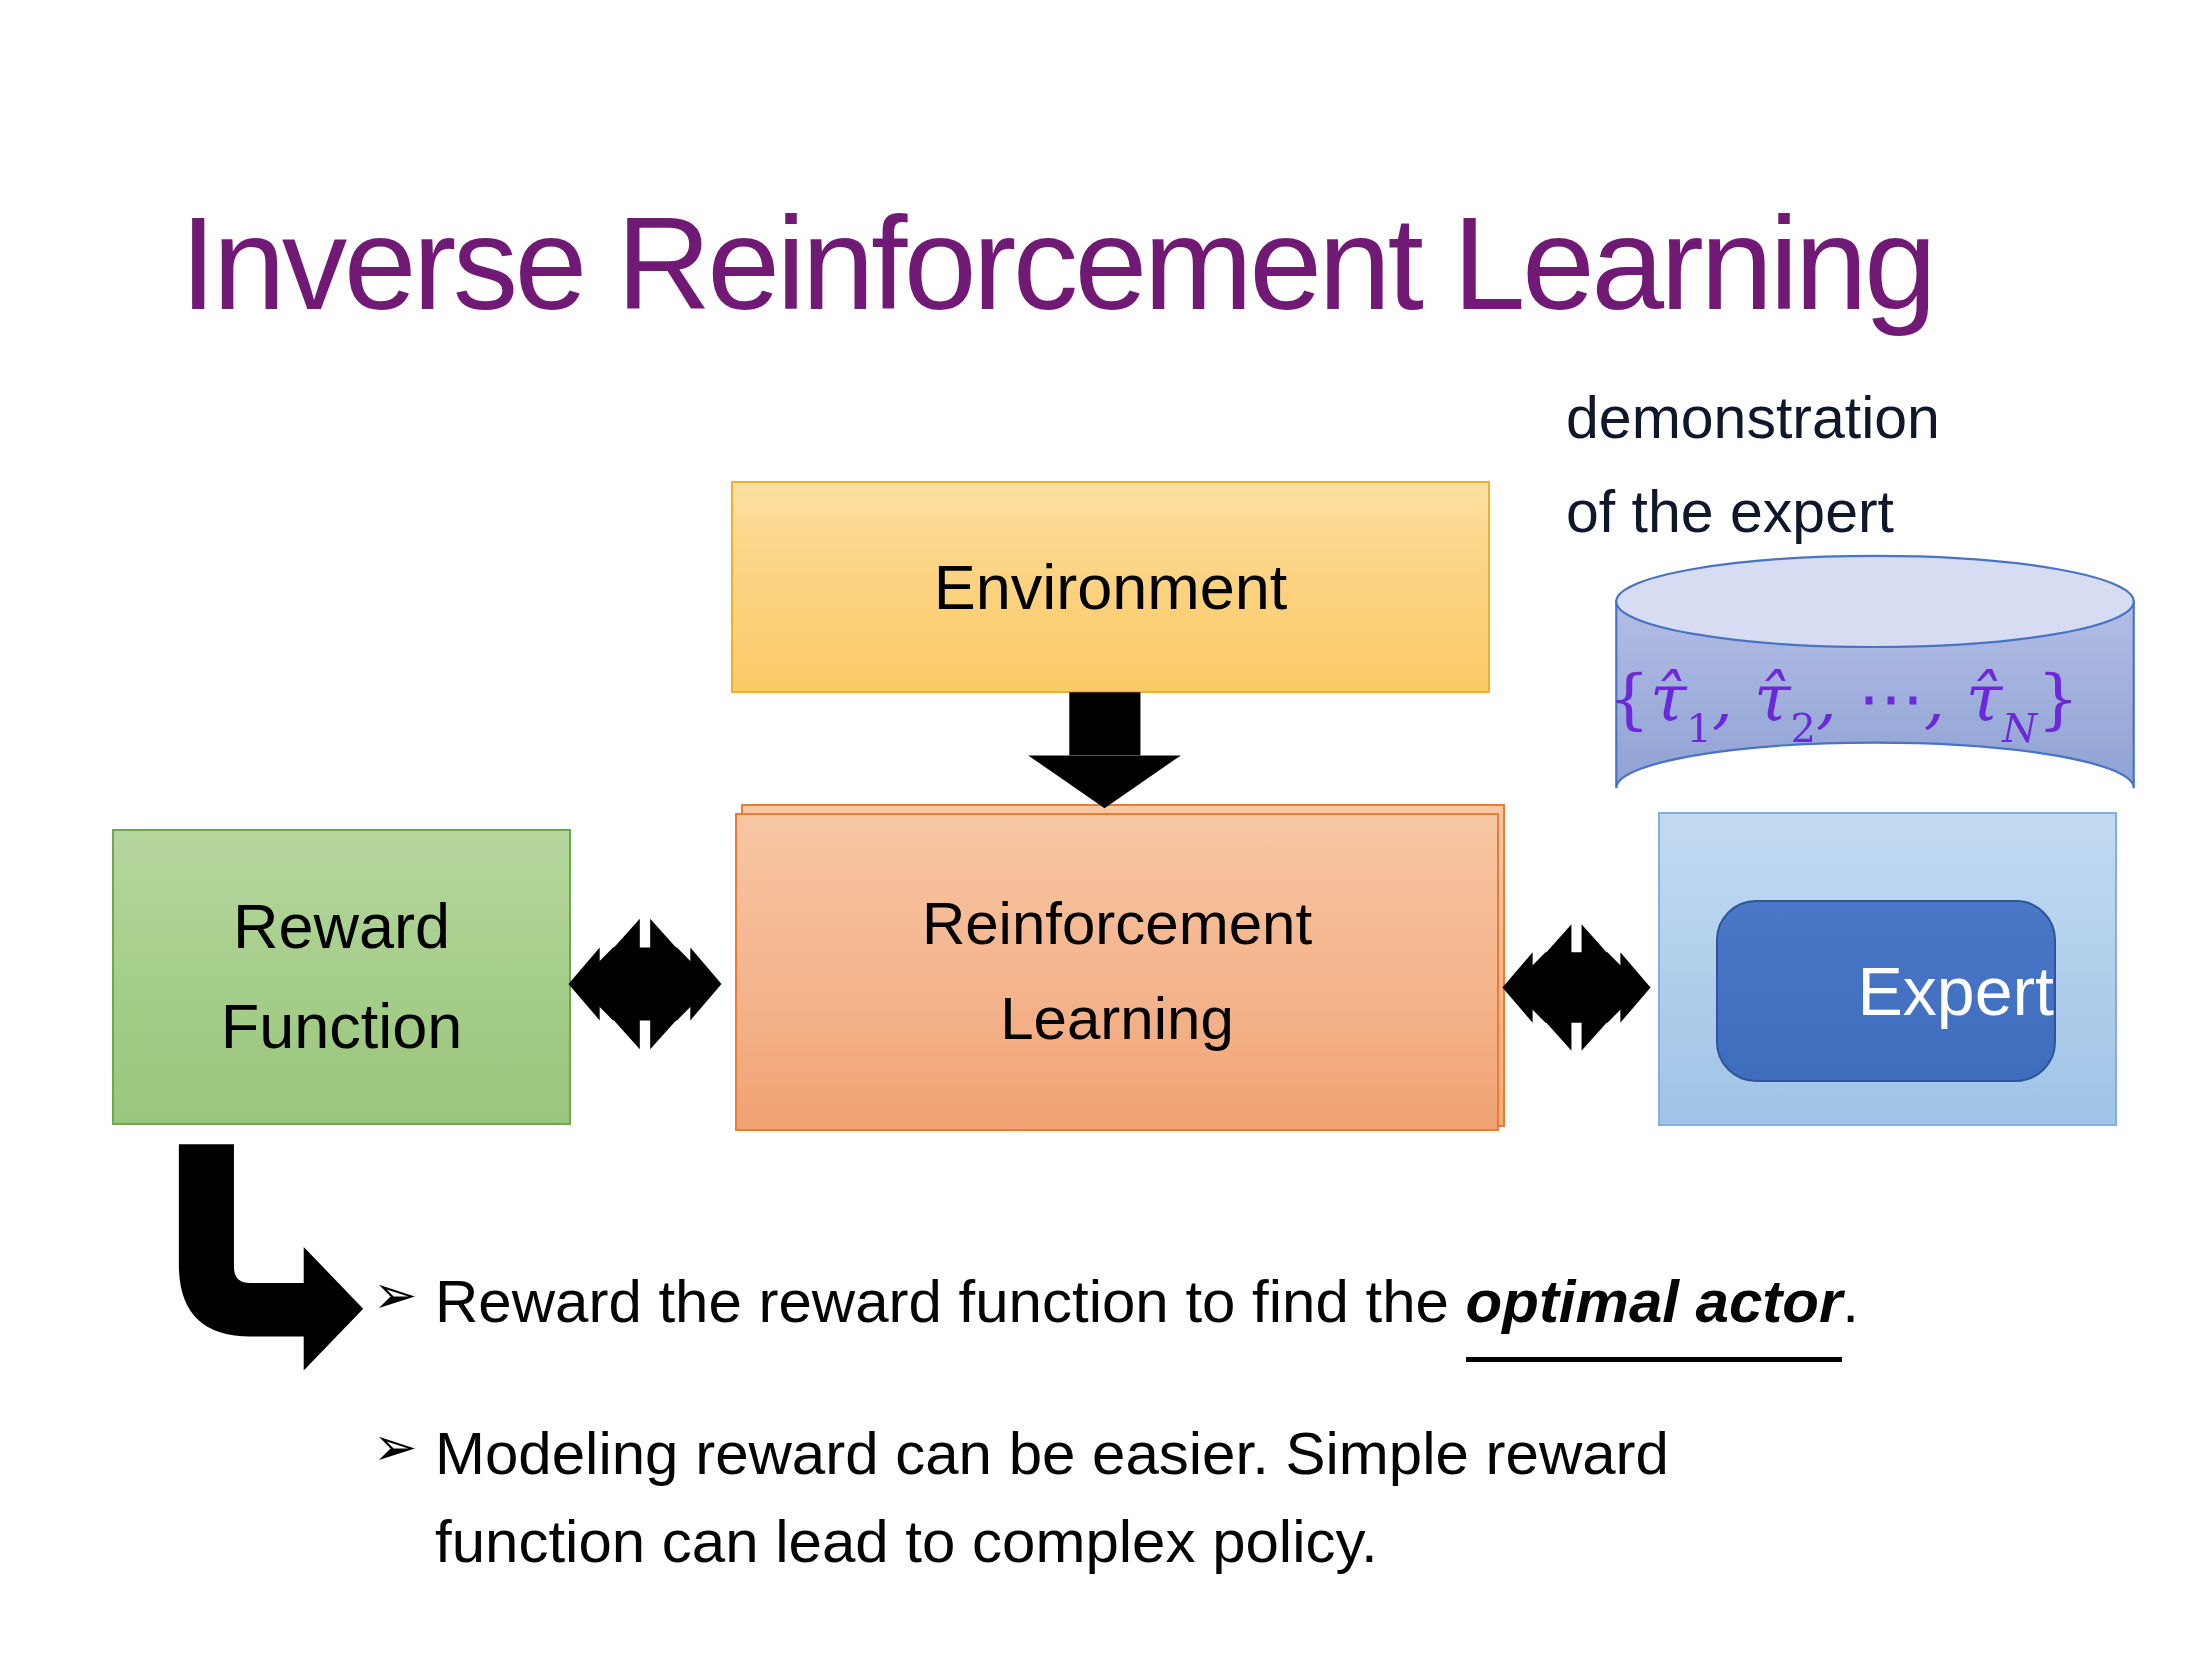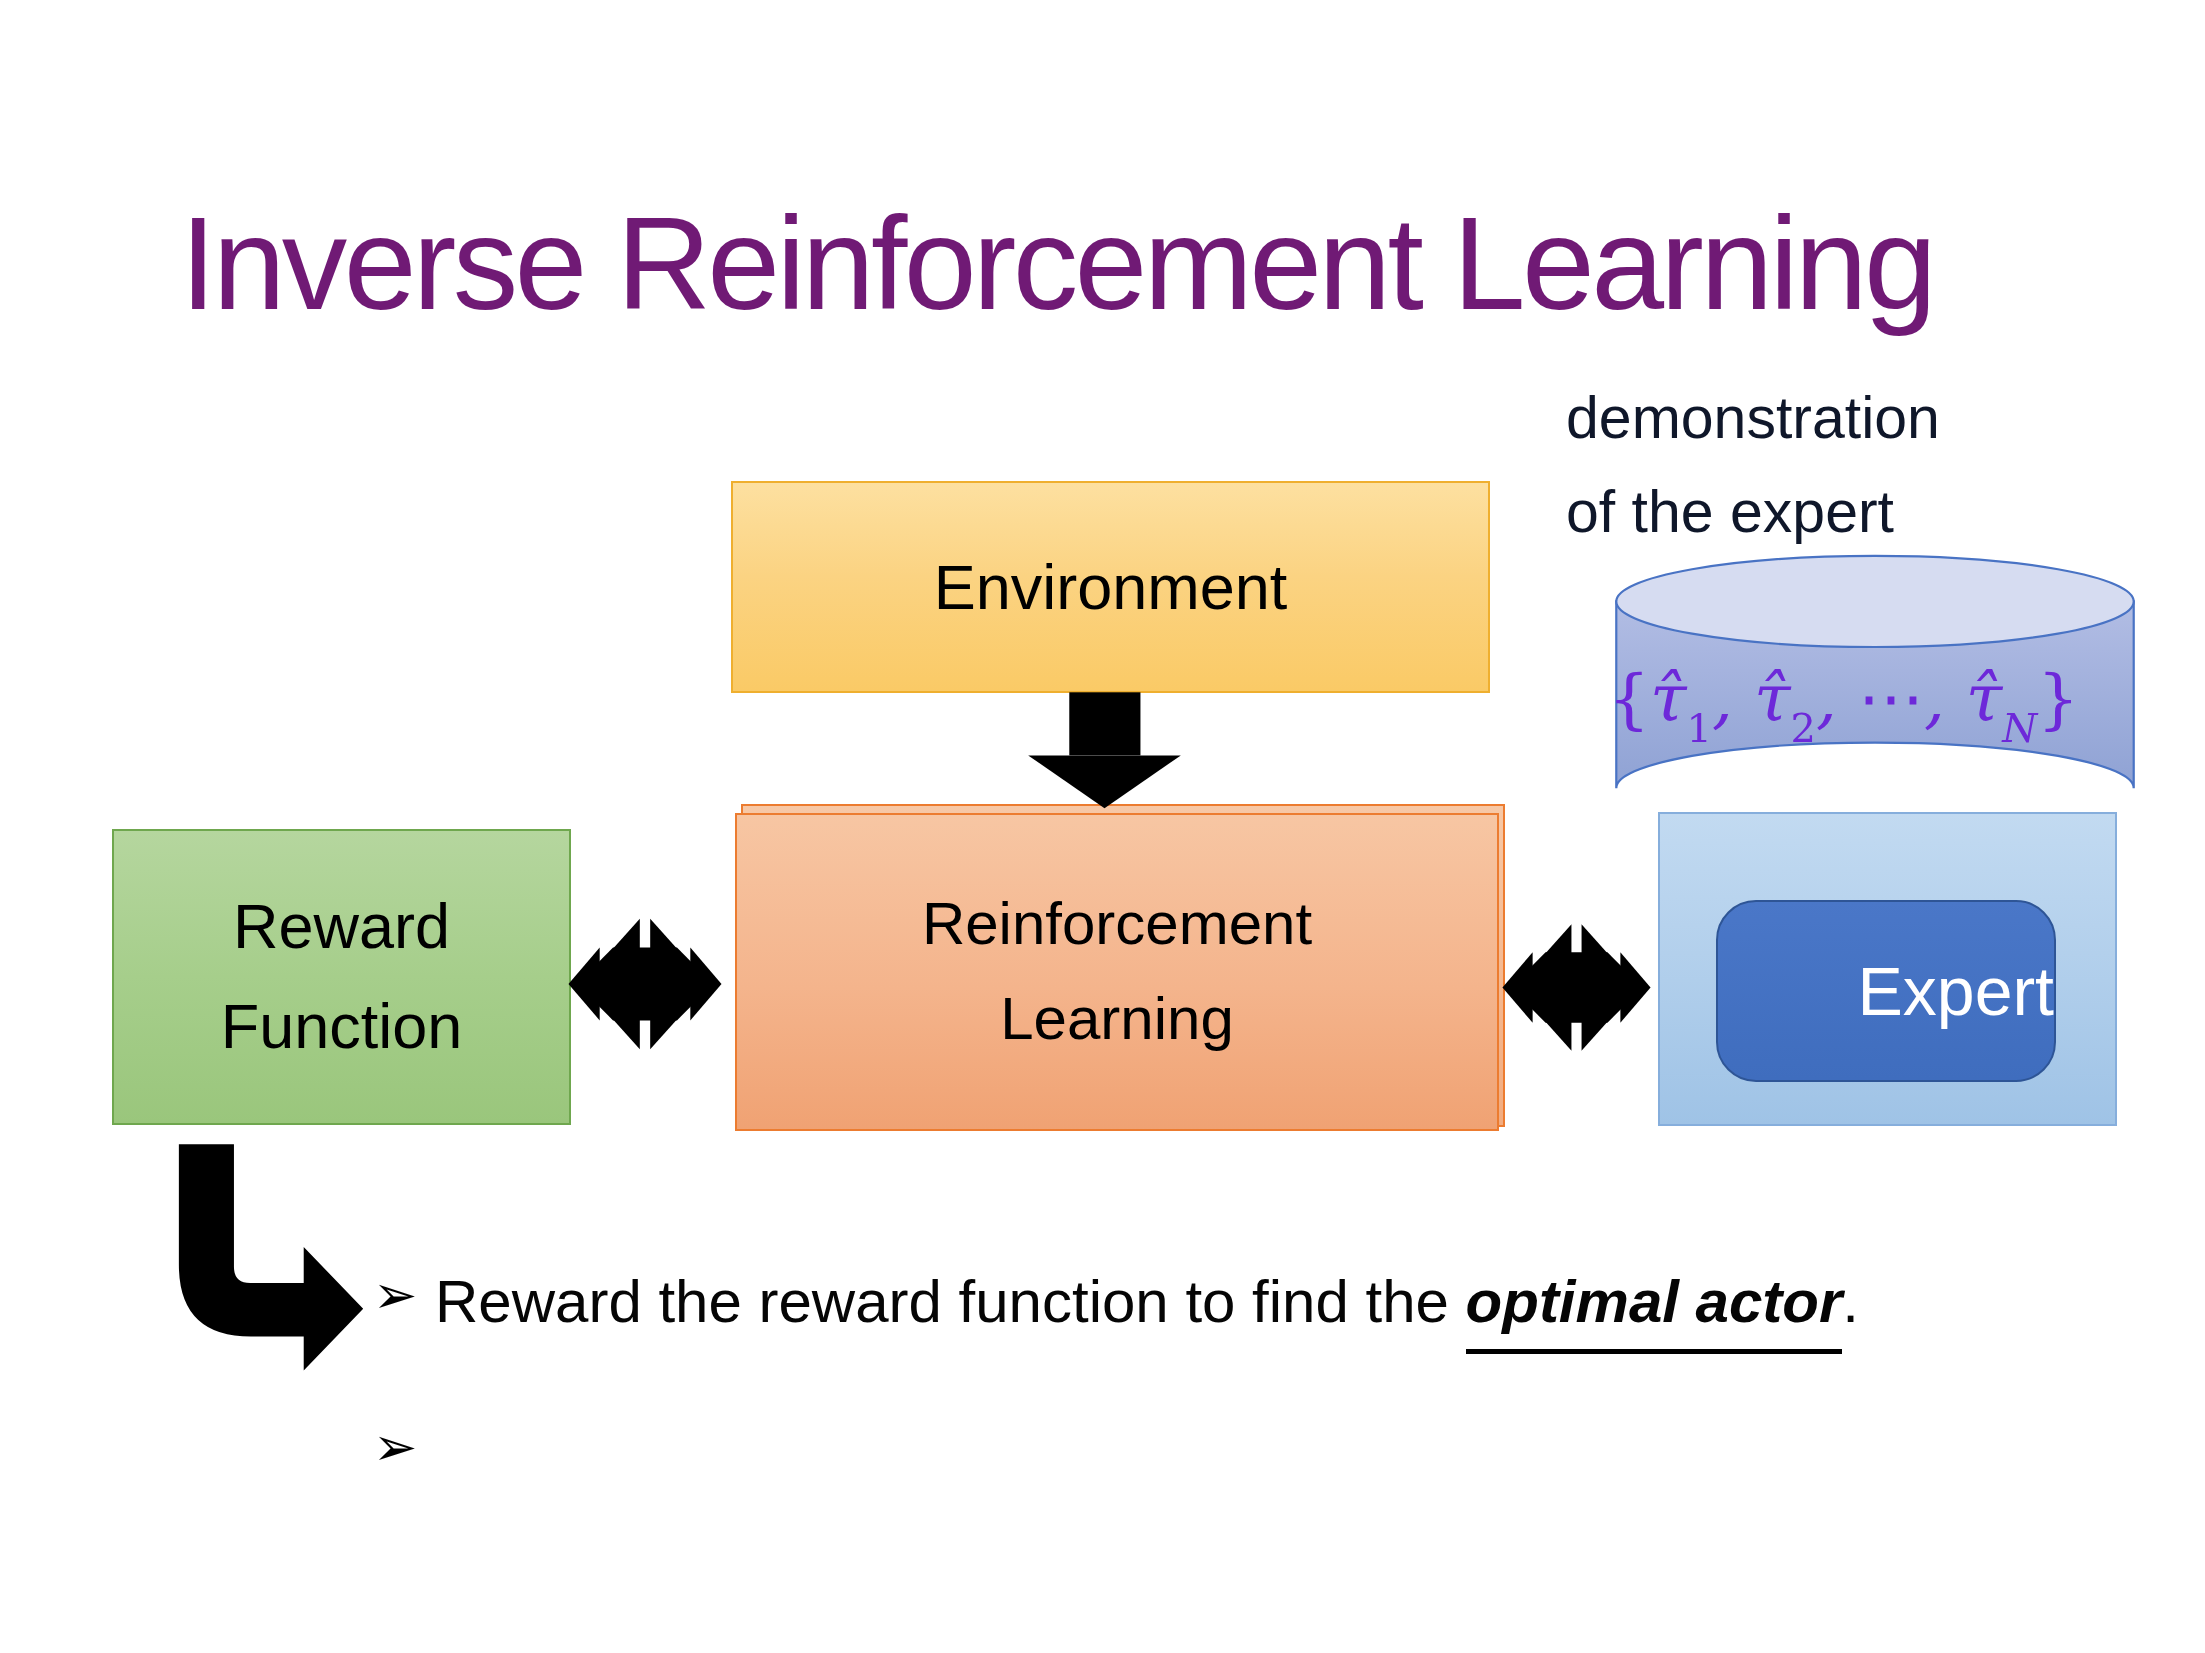--- a/index.html
+++ b/index.html
@@ -93,21 +93,21 @@
     font-size:60px;line-height:1.47;color:#050505;
   }
   .bullet-marker{
     font-size:53px;line-height:1.0;padding-top:10.3px;width:62px;flex:0 0 62px;
     color:#000;
   }
   #bullet-1{left:373px;top:1258px;width:1691px;}
   #bullet-2{left:373px;top:1410px;width:1617px;}
   .emph{
     font-weight:bold;font-style:italic;
-    border-bottom:5.9px solid #000;padding-bottom:14px;
+    border-bottom:5.9px solid #000;padding-bottom:22px;
   }
 </style>
 </head>
 <body>
 
 <div id="slide">
 
   <div id="title" class="abs">Inverse Reinforcement Learning</div>
 
   <div id="demo-label" class="abs">
@@ -188,16 +188,20 @@
     <path fill="#000000" d="M 5 3 L 80 3 L 80 170 Q 80 192 102 192 L 175 192 L 175 143 L 256 227 L 175 311 L 175 265 L 103 265 Q 5 265 5 167 Z"></path>
   </svg>
 
   <div id="bullet-1" class="abs bullet-row">
     <span class="bullet-marker">➢</span>
     <span><span>Reward the reward function to find the </span><span class="emph">optimal actor</span><span>.</span></span>
   </div>
 
   <div id="bullet-2" class="abs bullet-row">
     <span class="bullet-marker">➢</span>
+    <span>
+      <span>Modeling reward can be easier. Simple reward</span><br>
+      <span>function can lead to complex policy.</span>
+    </span>
   </div>
 
 </div>
 
 
 </body></html>

